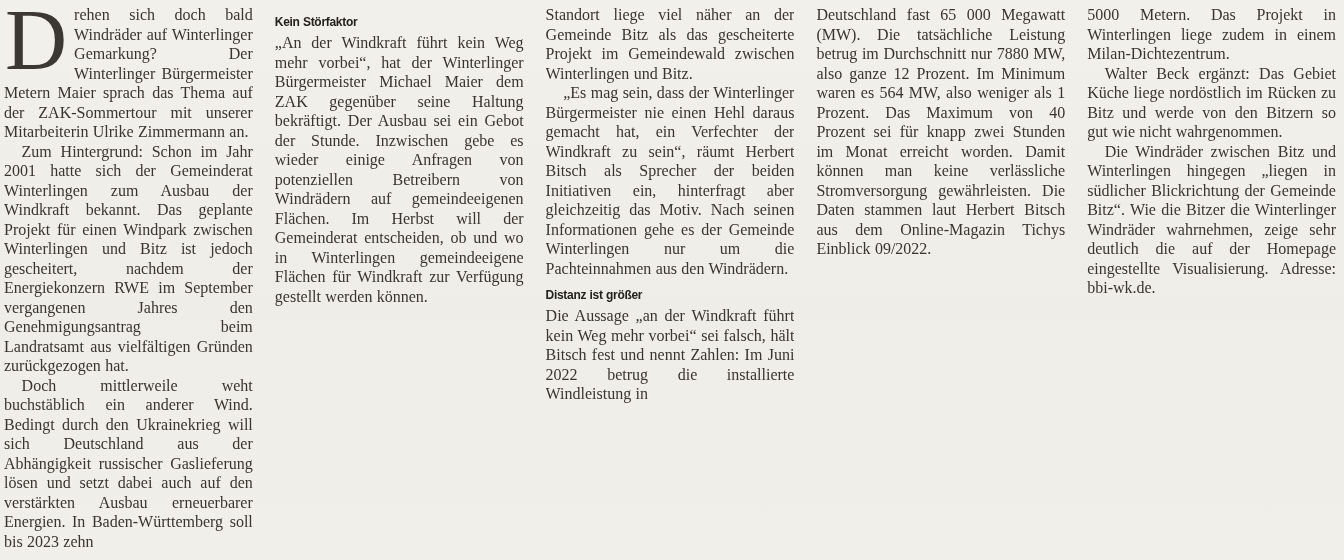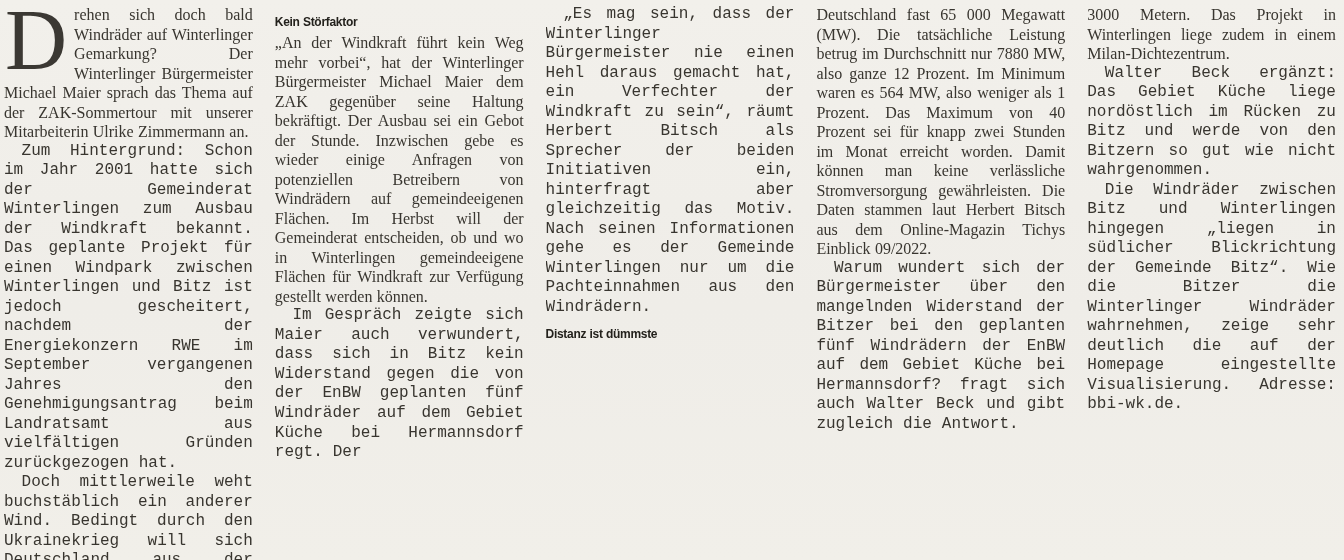--- a/index.html
+++ b/index.html
@@ -34,21 +34,20 @@
     hyphens: auto;
     -webkit-hyphens: auto;
     word-spacing: 0.02em;
   }
   .para {
     margin: 0;
     text-indent: 0;
   }
   .para.indent {
     text-indent: 1.1em;
-    font-family: Liberation Mono, monospace;
   }
   .dropcap {
     float: left;
     font-family: "Liberation Serif", "DejaVu Serif", serif;
     font-size: 86px;
     line-height: 0.72;
     padding: 5px 7px 2px 1px;
     color: #3b3833;
     font-weight: 400;
   }
@@ -64,41 +63,41 @@
   }
 </style>
 </head>
 <body>
 
 <div class="page">
 
   <div class="col">
     <p class="para lead">
       <span class="dropcap">D</span>
-      <span>rehen sich doch bald Windräder auf Winterlinger Gemarkung? Der Winterlinger Bürgermeister Michael Maier sprach das Thema auf der ZAK-Sommertour mit unserer Mitarbeiterin Ulrike Zimmermann an.</span>
+      <span>rehen sich doch bald Windräder auf Winterlinger Gemarkung? Der Winterlinger Bürgermeister Metern Maier sprach das Thema auf der ZAK-Sommertour mit unserer Mitarbeiterin Ulrike Zimmermann an.</span>
     </p>
     <p class="para indent">Zum Hintergrund: Schon im Jahr 2001 hatte sich der Gemeinderat Winterlingen zum Ausbau der Windkraft bekannt. Das geplante Projekt für einen Windpark zwischen Winterlingen und Bitz ist jedoch gescheitert, nachdem der Energiekonzern RWE im September vergangenen Jahres den Genehmigungsantrag beim Landratsamt aus vielfältigen Gründen zurückgezogen hat.</p>
     <p class="para indent">Doch mittlerweile weht buchstäblich ein anderer Wind. Bedingt durch den Ukrainekrieg will sich Deutschland aus der Abhängigkeit russischer Gaslieferung lösen und setzt dabei auch auf den verstärkten Ausbau erneuerbarer Energien. In Baden-Württemberg soll bis 2023 zehn</p>
   </div>
 
   <div class="col">
     <h3 class="subhead">Kein Störfaktor</h3>
     <p class="para">„An der Windkraft führt kein Weg mehr vorbei“, hat der Winterlinger Bürgermeister Michael Maier dem ZAK gegenüber seine Haltung bekräftigt. Der Ausbau sei ein Gebot der Stunde. Inzwischen gebe es wieder einige Anfragen von potenziellen Betreibern von Windrädern auf gemeindeeigenen Flächen. Im Herbst will der Gemeinderat entscheiden, ob und wo in Winterlingen gemeindeeigene Flächen für Windkraft zur Verfügung gestellt werden können.</p>
-    <p class="para indent">Im Gespräch zeigte sich Maier auch verwundert, dass sich in Bitz kein Widerstand gegen die von der EnBW geplanten fünf Windräder auf dem Gebiet Küche bei Hermannsdorf regt. Der</p>
   </div>
 
   <div class="col">
+    <p class="para">Standort liege viel näher an der Gemeinde Bitz als das gescheiterte Projekt im Gemeindewald zwischen Winterlingen und Bitz.</p>
     <p class="para indent">„Es mag sein, dass der Winterlinger Bürgermeister nie einen Hehl daraus gemacht hat, ein Verfechter der Windkraft zu sein“, räumt Herbert Bitsch als Sprecher der beiden Initiativen ein, hinterfragt aber gleichzeitig das Motiv. Nach seinen Informationen gehe es der Gemeinde Winterlingen nur um die Pachteinnahmen aus den Windrädern.</p>
-    <h3 class="subhead">Distanz ist dümmste</h3>
+    <h3 class="subhead">Distanz ist größer</h3>
+    <p class="para">Die Aussage „an der Windkraft führt kein Weg mehr vorbei“ sei falsch, hält Bitsch fest und nennt Zahlen: Im Juni 2022 betrug die installierte Windleistung in</p>
   </div>
 
   <div class="col">
     <p class="para">Deutschland fast 65 000 Megawatt (MW). Die tatsächliche Leistung betrug im Durchschnitt nur 7880 MW, also ganze 12 Prozent. Im Minimum waren es 564 MW, also weniger als 1 Prozent. Das Maximum von 40 Prozent sei für knapp zwei Stunden im Monat erreicht worden. Damit können man keine verlässliche Stromversorgung gewährleisten. Die Daten stammen laut Herbert Bitsch aus dem Online-Magazin Tichys Einblick 09/2022.</p>
-    <p class="para indent">Warum wundert sich der Bürgermeister über den mangelnden Widerstand der Bitzer bei den geplanten fünf Windrädern der EnBW auf dem Gebiet Küche bei Hermannsdorf? fragt sich auch Walter Beck und gibt zugleich die Antwort.</p>
   </div>
 
   <div class="col">
-    <p class="para">3000 Metern. Das Projekt in Winterlingen liege zudem in einem Milan-Dichtezentrum.</p>
+    <p class="para">5000 Metern. Das Projekt in Winterlingen liege zudem in einem Milan-Dichtezentrum.</p>
     <p class="para indent">Walter Beck ergänzt: Das Gebiet Küche liege nordöstlich im Rücken zu Bitz und werde von den Bitzern so gut wie nicht wahrgenommen.</p>
     <p class="para indent">Die Windräder zwischen Bitz und Winterlingen hingegen „liegen in südlicher Blickrichtung der Gemeinde Bitz“. Wie die Bitzer die Winterlinger Windräder wahrnehmen, zeige sehr deutlich die auf der Homepage eingestellte Visualisierung. Adresse: bbi-wk.de.</p>
   </div>
 
 </div>
 
 </body></html>

